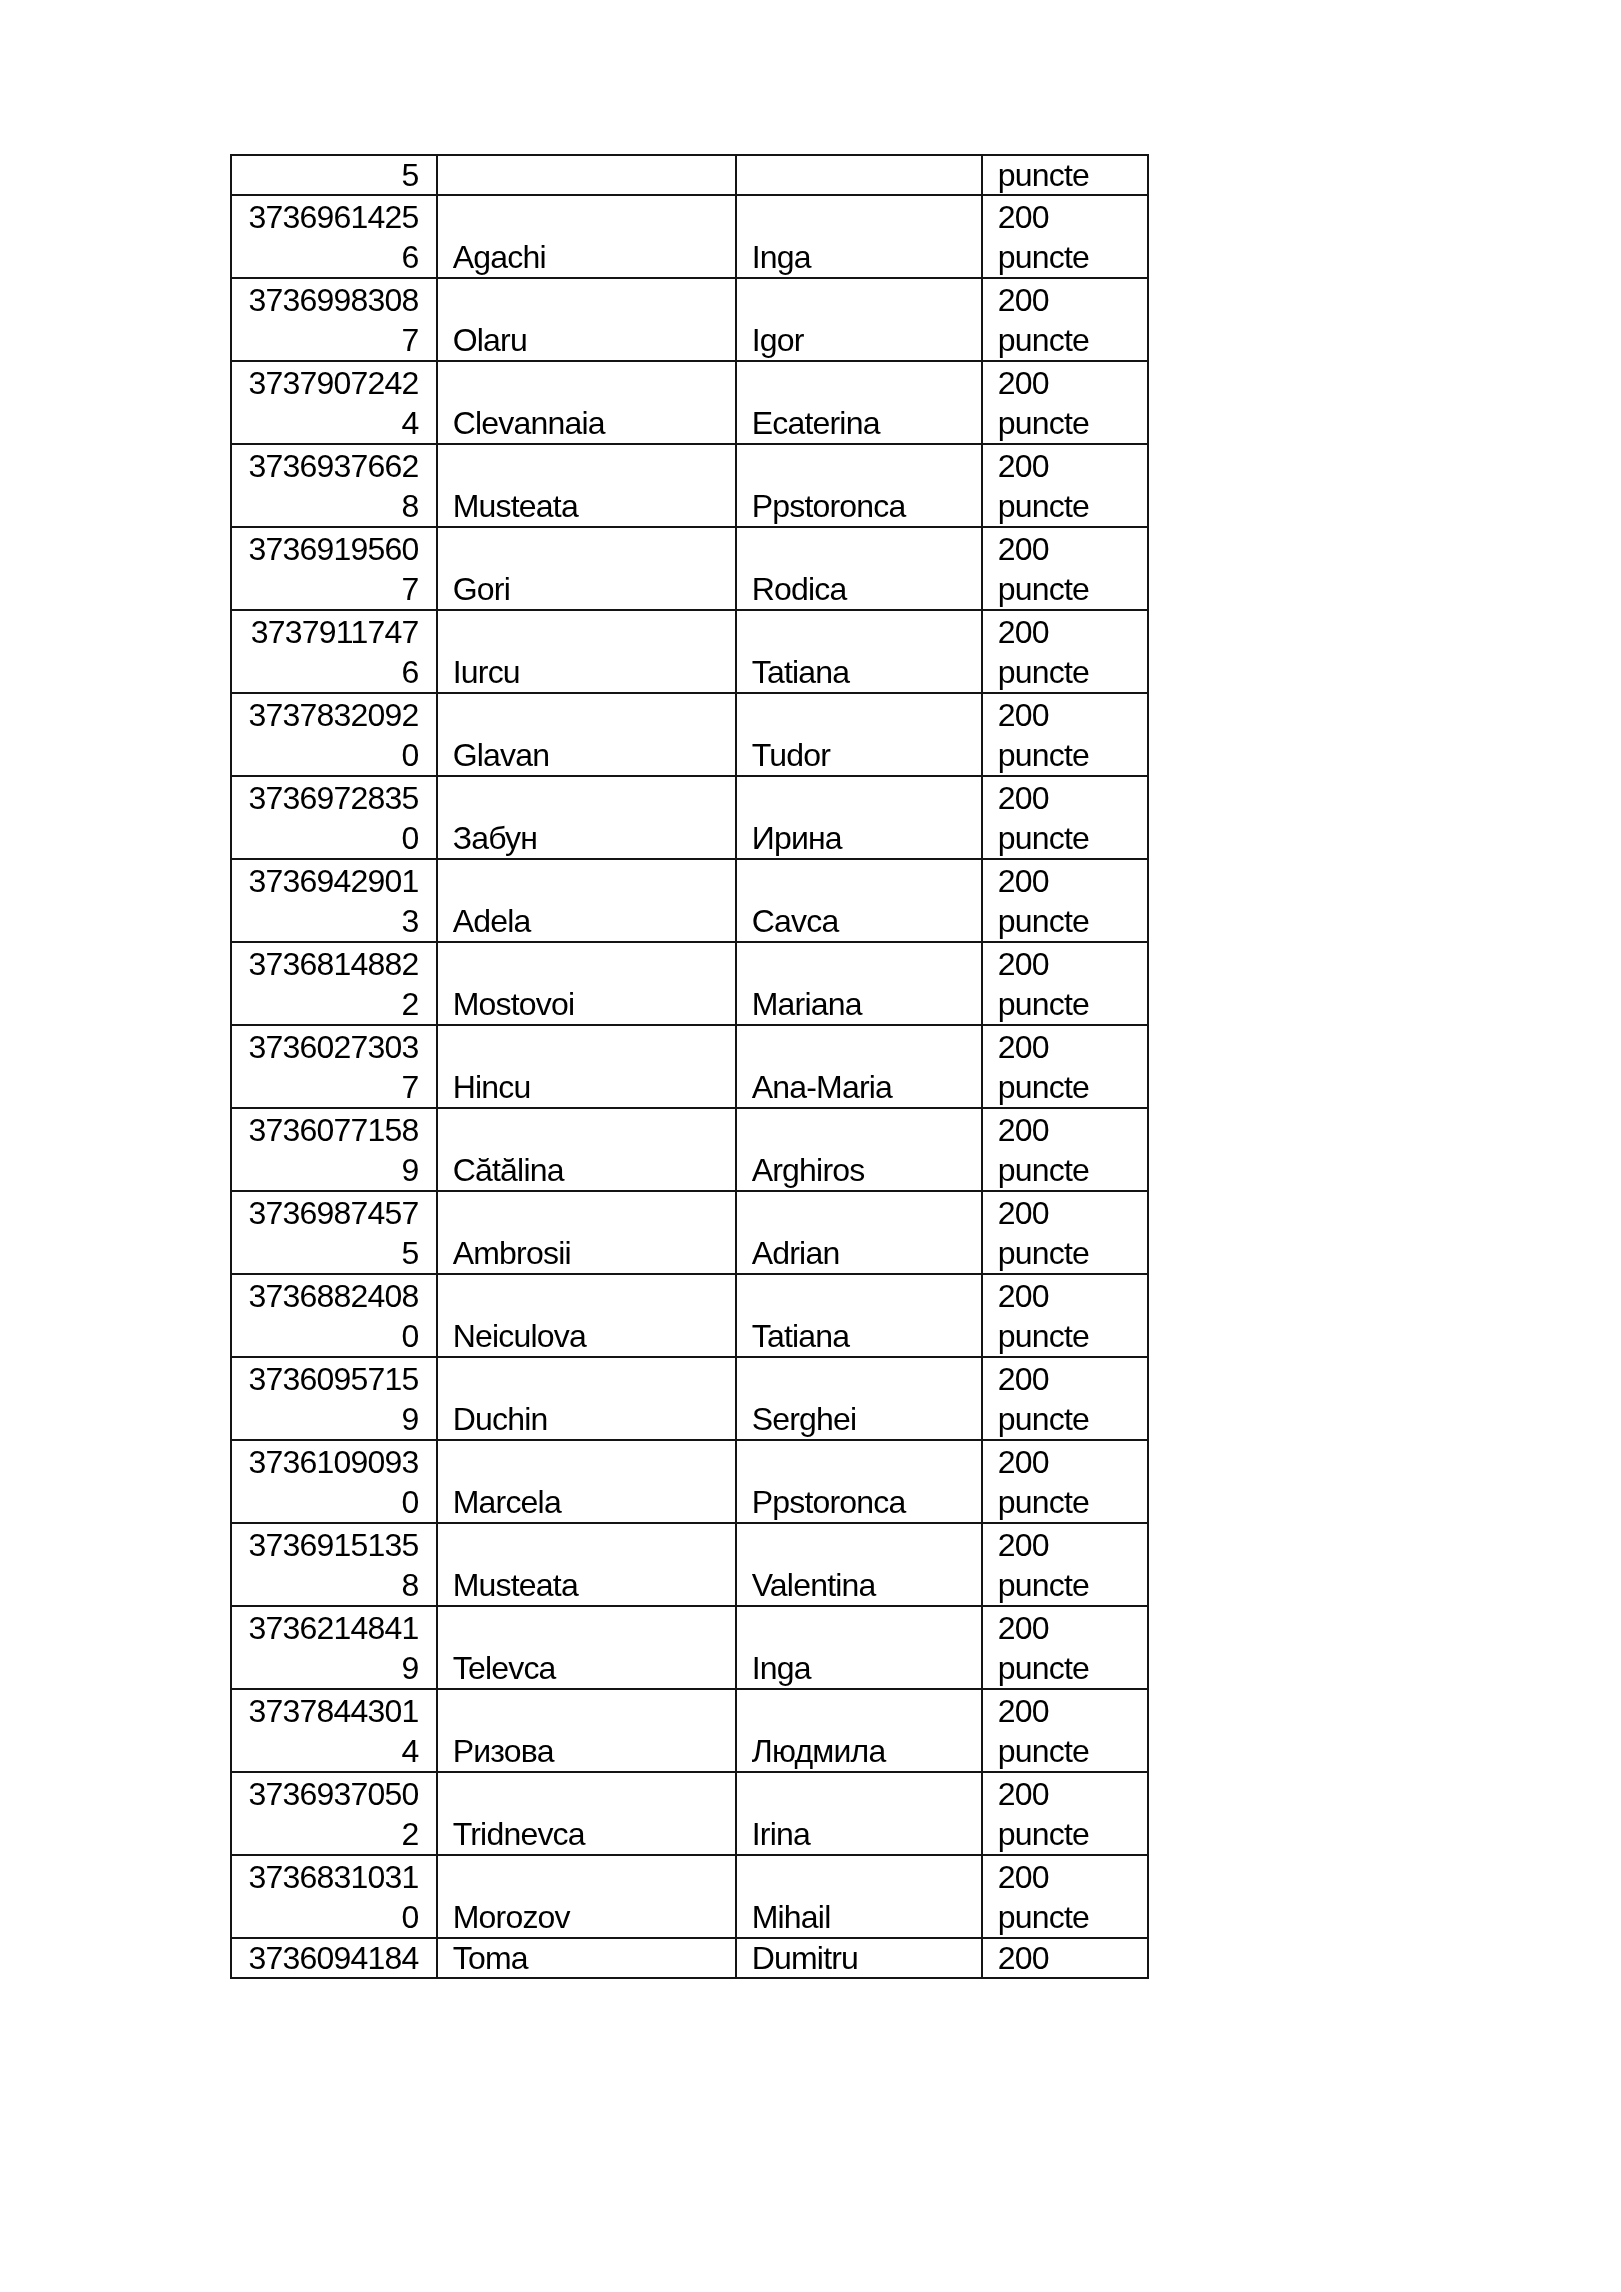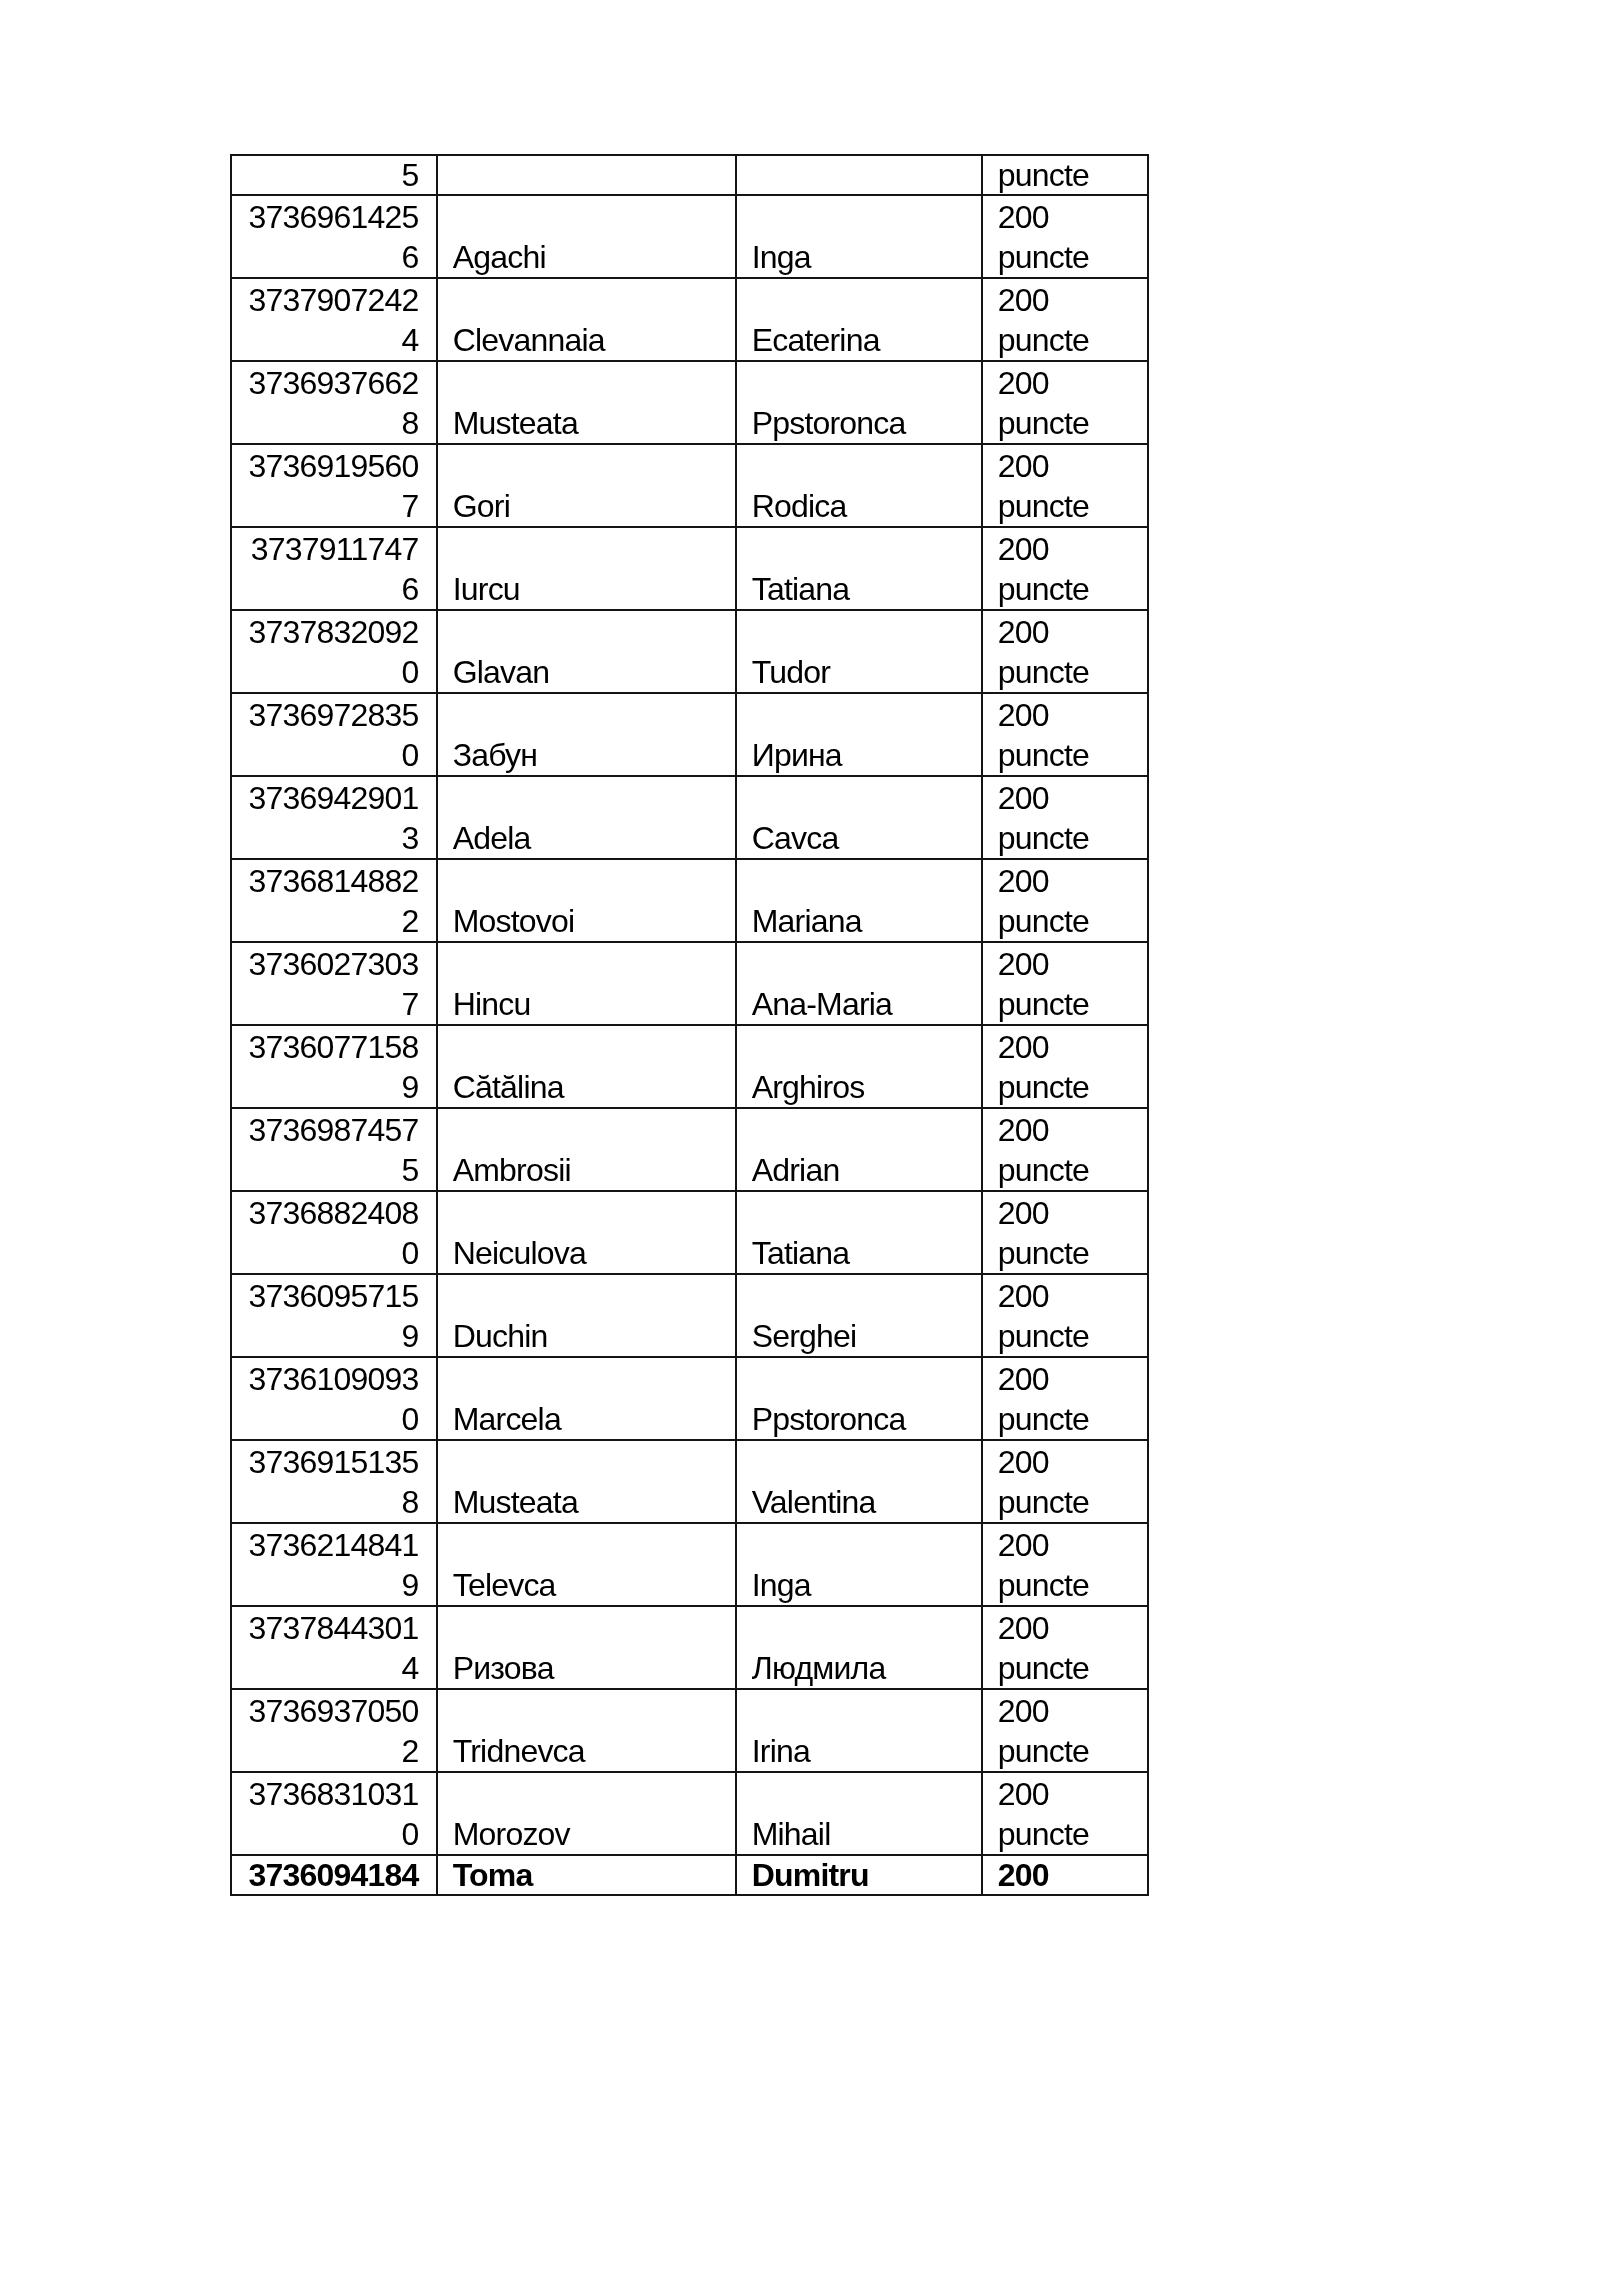--- a/index.html
+++ b/index.html
@@ -38,21 +38,21 @@
   }
   td.phone {
     text-align: right;
     padding: 1px 17.6px 0 3.9px;
   }
   tr.row-top td { border-top-width: 2.9px; }
   tr.row-bottom td { border-bottom-width: 2.9px; }
 
   tr.row-full   { height: 81px; }
   tr.row-top    { height: 40px; }
-  tr.row-bottom { height: 29px; font-weight: bold; }
+  tr.row-bottom { height: 29px; }
 
   .ln {
     font-size: 32px;
     line-height: 40px;
     letter-spacing: -0.8px;
     white-space: nowrap;
     color: #000000;
   }
   tr.row-top .ln, tr.row-bottom .ln {
     line-height: 37px;
@@ -93,20 +93,38 @@
             <div class="ln">&nbsp;</div>
             <div class="ln">Inga</div>
           </td>
           <td class="points">
             <div class="ln">200</div>
             <div class="ln">puncte</div>
           </td>
         </tr>
         <tr class="row-full">
           <td class="phone">
+            <div class="ln">3736998308</div>
+            <div class="ln">7</div>
+          </td>
+          <td class="name">
+            <div class="ln">&nbsp;</div>
+            <div class="ln">Olaru</div>
+          </td>
+          <td class="name">
+            <div class="ln">&nbsp;</div>
+            <div class="ln">Igor</div>
+          </td>
+          <td class="points">
+            <div class="ln">200</div>
+            <div class="ln">puncte</div>
+          </td>
+        </tr>
+        <tr class="row-full">
+          <td class="phone">
             <div class="ln">3737907242</div>
             <div class="ln">4</div>
           </td>
           <td class="name">
             <div class="ln">&nbsp;</div>
             <div class="ln">Clevannaia</div>
           </td>
           <td class="name">
             <div class="ln">&nbsp;</div>
             <div class="ln">Ecaterina</div>

